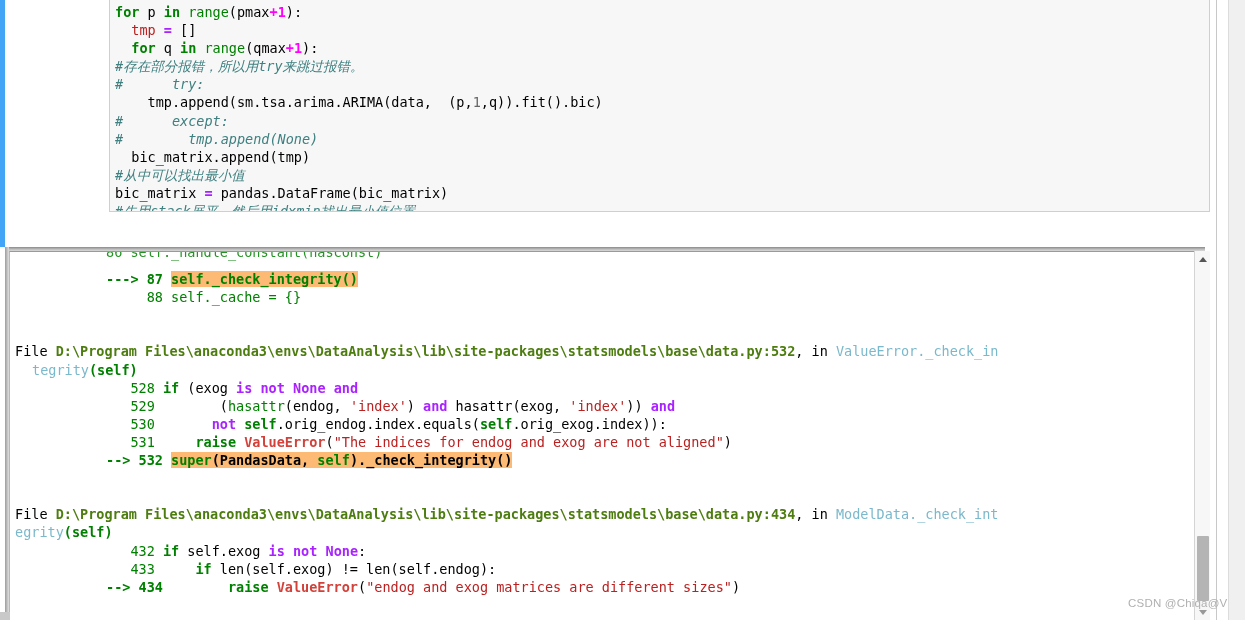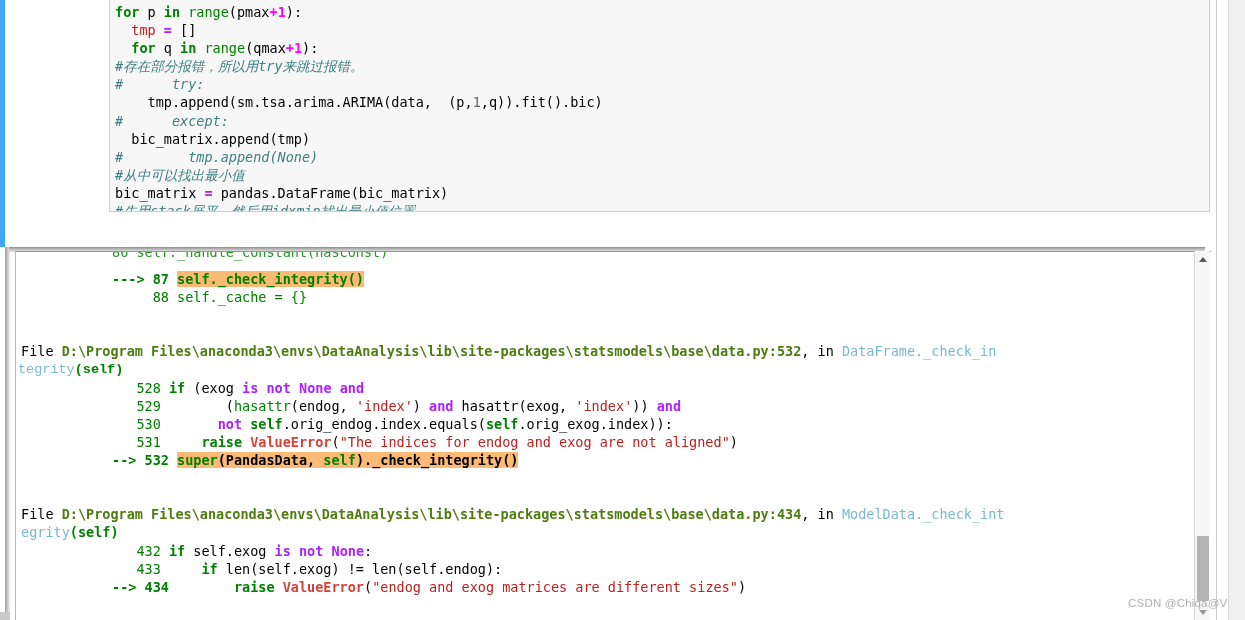--- a/index.html
+++ b/index.html
@@ -62,21 +62,21 @@
   .red     { color: #ba2121; }
   .num     { color: #ff00ff; font-weight: bold; }    
   .num2    { color: #666666; }
   .cm      { color: #408080; font-style: italic; }   
   .op      { color: #aa22ff; font-weight: bold; }    
   .plain   { color: #000000; }
 
   
   #output-cell {
     position: absolute;
-    left: 15px; top: 251px;
+    left: 9px; top: 251px;
     width: 1196px; height: 369px;
     background: #ffffff;
     border-left: 1px solid #b9b9b9;
     border-top: 1px solid #9a9a9a;
     box-sizing: border-box;
     overflow: hidden;
   }
   
   #output-shadow {
     position: absolute;
@@ -227,23 +227,23 @@
       <div class="ln"><span class="plain">  </span><span class="kw">for</span> <span class="var">q</span> <span class="kw">in</span> <span class="bi">range</span><span class="plain">(qmax</span><span class="num">+</span><span class="num">1</span><span class="plain">):</span></div>
 
       <div class="ln cm">#存在部分报错，所以用try来跳过报错。</div>
 
       <div class="ln cm">#      try:</div>
 
       <div class="ln"><span class="plain">    tmp.append(sm.tsa.arima.ARIMA(data,  (p,</span><span class="num2">1</span><span class="plain">,q)).fit().bic)</span></div>
 
       <div class="ln cm">#      except:</div>
 
+      <div class="ln cm">#        tmp.append(None)</div>
+
       <div class="ln">  bic_matrix.append(tmp)</div>
-
-      <div class="ln cm">#        tmp.append(None)</div>
 
       <div class="ln cm">#从中可以找出最小值</div>
 
       <div class="ln"><span class="plain">bic_matrix </span><span class="op">=</span><span class="plain"> pandas.DataFrame(bic_matrix)</span></div>
 
       <div class="ln cm">#先用stack展平，然后用idxmin找出最小值位置。</div>
 
       <div class="ln">bic_matrix</div>
 
     </div>
@@ -260,23 +260,23 @@
 
       <div class="tl blank">&nbsp;</div>
 
       <div class="tl"><span class="tb-arrow">---&gt; </span><span class="tb-lineno">87</span><span class="tb-plain"> </span><span class="hl">self._check_integrity()</span></div>
 
       <div class="tl"><span class="tb-plain">     </span><span class="tb-lineno-dim">88</span><span class="tb-green"> self._cache = {}</span></div>
 
       <div class="tl blank">&nbsp;</div>
       <div class="tl blank">&nbsp;</div>
 
-      <div class="tl" style="margin-left:-96px;padding-left:5px;"><span class="tb-plain">File </span><span class="tb-file">D:\Program Files\anaconda3\envs\DataAnalysis\lib\site-packages\statsmodels\base\data.py:532</span><span class="tb-plain">, in </span><span class="tb-func">DataFrame._check_in</span></div>
-
-      <div class="tl" style="margin-left:-96px;padding-left:2px;font-family:Liberation Mono, monospace;"><span class="tb-func">tegrity</span><span class="tb-kw2">(self)</span></div>
+      <div class="tl" style="margin-left:-96px;padding-left:5px;"><span class="tb-plain">File </span><span class="tb-file">D:\Program Files\anaconda3\envs\DataAnalysis\lib\site-packages\statsmodels\base\data.py:532</span><span class="tb-plain">, in </span><span class="tb-func">ValueError._check_in</span></div>
+
+      <div class="tl" style="margin-left:-96px;padding-left:22px;"><span class="tb-func">tegrity</span><span class="tb-kw2">(self)</span></div>
 
       <div class="tl"><span class="tb-plain">   </span><span class="tb-lineno-dim">528</span><span class="tb-green"> </span><span class="tb-kw2">if</span><span class="tb-plain"> (exog </span><span class="tb-kw">is not</span><span class="tb-plain"> </span><span class="tb-kw">None</span><span class="tb-plain"> </span><span class="tb-kw">and</span></div>
 
       <div class="tl"><span class="tb-plain">   </span><span class="tb-lineno-dim">529</span><span class="tb-plain">        (</span><span class="tb-green">hasattr</span><span class="tb-plain">(endog, </span><span class="tb-str">'index'</span><span class="tb-plain">) </span><span class="tb-kw">and</span><span class="tb-plain"> hasattr(exog, </span><span class="tb-str">'index'</span><span class="tb-plain">)) </span><span class="tb-kw">and</span></div>
 
       <div class="tl"><span class="tb-plain">   </span><span class="tb-lineno-dim">530</span><span class="tb-plain">       </span><span class="tb-kw">not</span><span class="tb-plain"> </span><span class="tb-kw2">self</span><span class="tb-plain">.orig_endog.index.equals(</span><span class="tb-kw2">self</span><span class="tb-plain">.orig_exog.index)):</span></div>
 
       <div class="tl"><span class="tb-plain">   </span><span class="tb-lineno-dim">531</span><span class="tb-plain">     </span><span class="tb-kw2">raise</span><span class="tb-plain"> </span><span class="tb-exc">ValueError</span><span class="tb-plain">(</span><span class="tb-str">"The indices for endog and exog are not aligned"</span><span class="tb-plain">)</span></div>
 
       <div class="tl"><span class="tb-arrow">--&gt; </span><span class="tb-lineno">532</span><span class="tb-plain"> </span><span class="hl">super<span class="tb-plain">(PandasData, </span>self<span class="tb-plain">)._check_integrity()</span></span></div>

